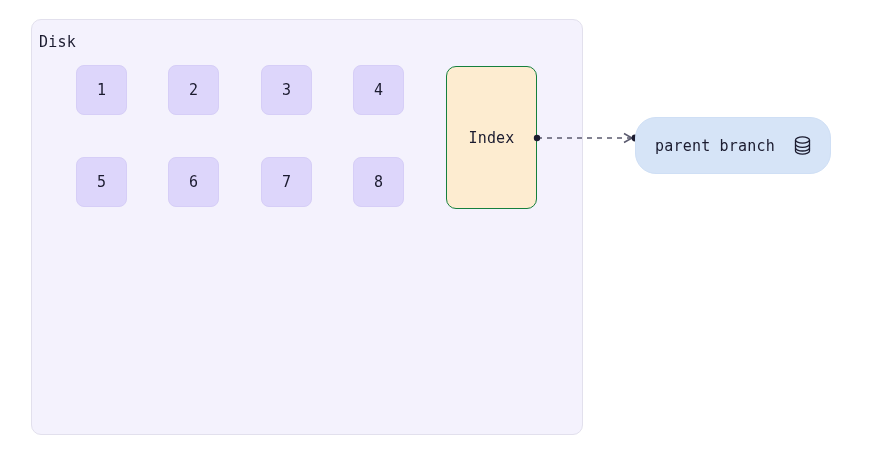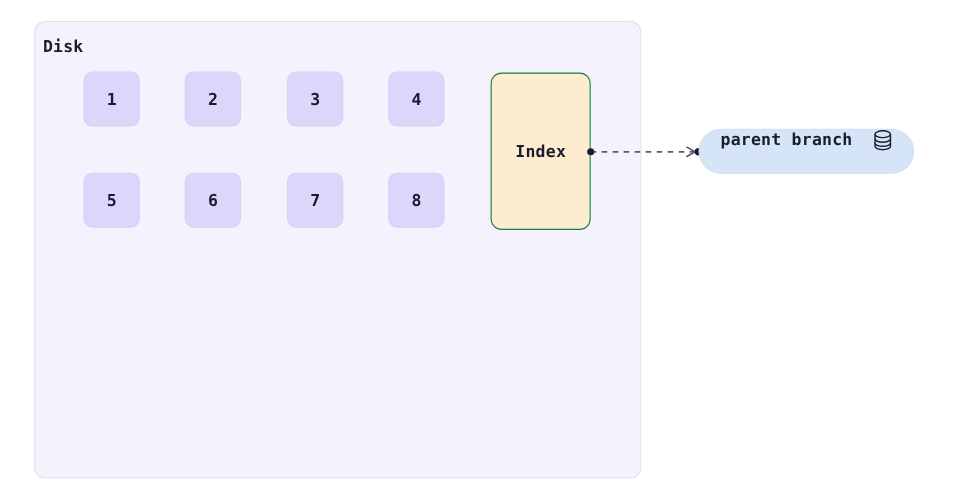--- a/index.html
+++ b/index.html
@@ -12,21 +12,20 @@
     height: 450px;
     position: relative;
     overflow: hidden;
     font-family: "DejaVu Sans Mono", "Liberation Mono", monospace;
     color: #1b1b2f;
   }
 
   #diagram-canvas {
     position: absolute;
     inset: 0;
-    font-weight: bold;
   }
 
   
   .disk-container {
     position: absolute;
     left: 31px;
     top: 19px;
     width: 552px;
     height: 416px;
     box-sizing: border-box;
@@ -80,28 +79,28 @@
     letter-spacing: 0.2px;
     color: #1b1b2f;
     white-space: pre;
   }
 
   
   .branch-pill {
     position: absolute;
     left: 635px;
     top: 117px;
-    height: 41px;
+    height: 57px;
     box-sizing: border-box;
     padding: 0 19px;
     background: #d6e4f7;
     border: 1px solid #cfdff5;
     border-radius: 21px;
     display: flex;
-    align-items: flex-start;
+    align-items: center;
     gap: 19px;
     font-size: 15px;
     letter-spacing: 0.2px;
     color: #1b1b2f;
     white-space: pre;
   }
   .db-icon {
     display: block;
     width: 17px;
     height: 19px;

